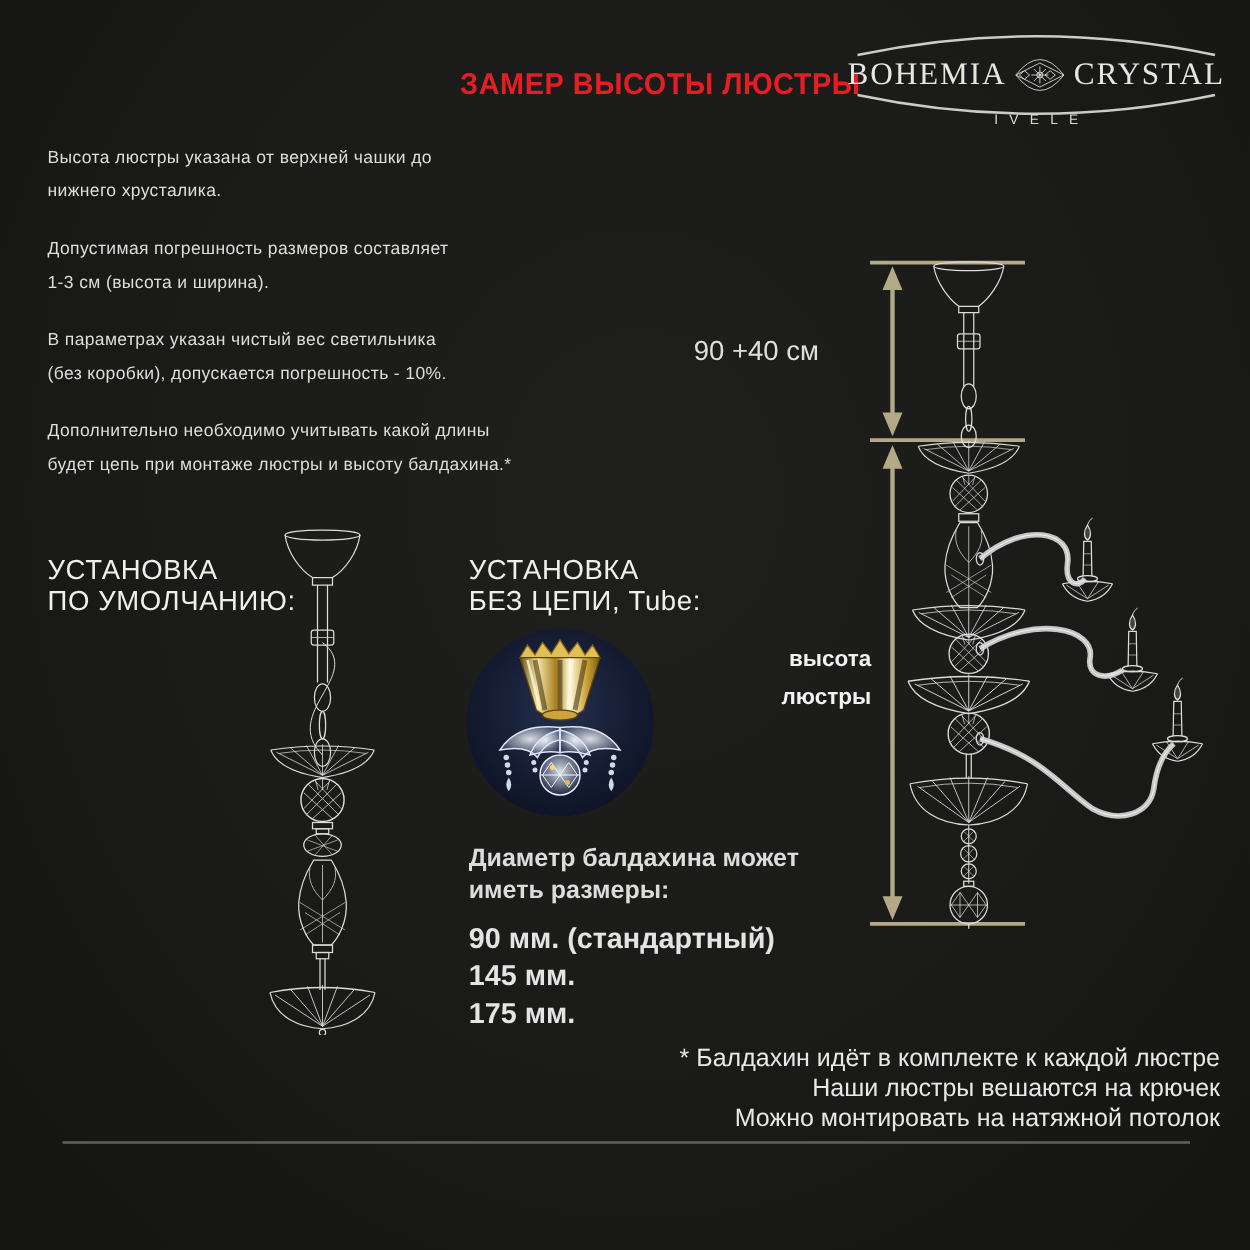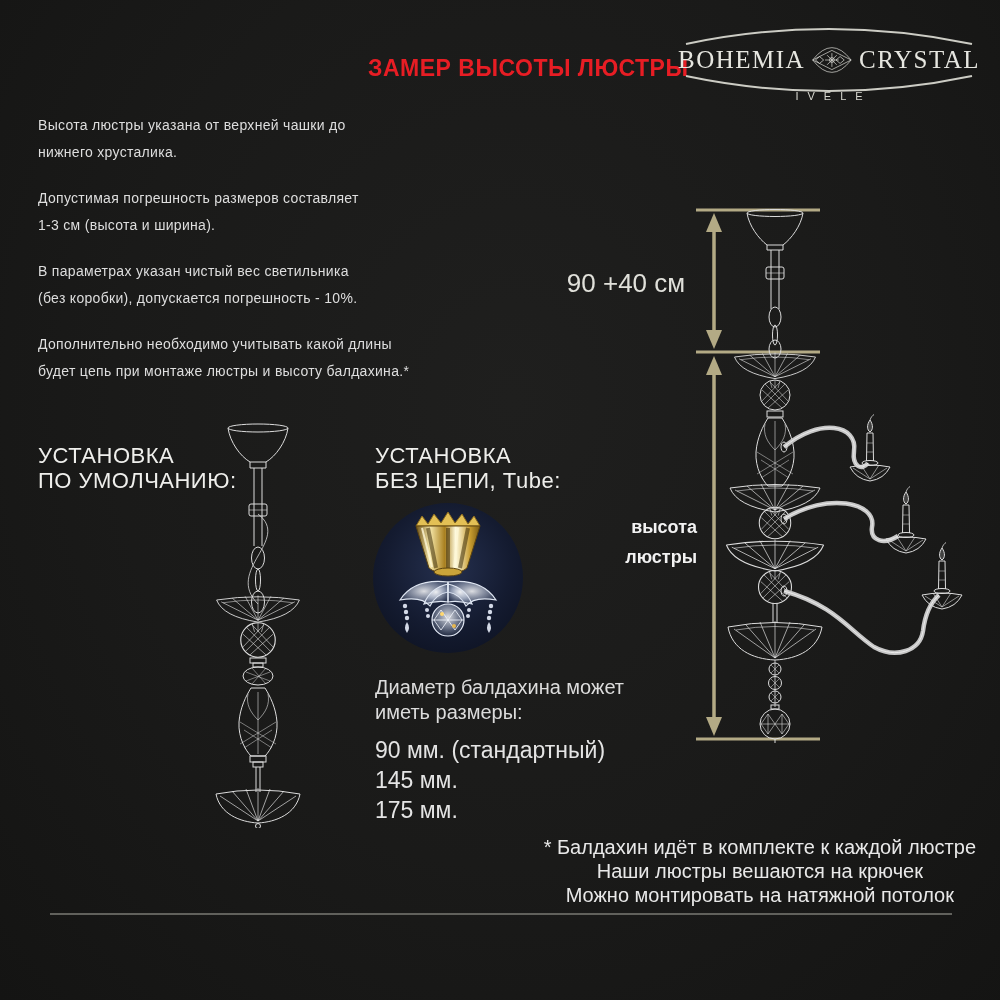--- a/index.html
+++ b/index.html
@@ -22,30 +22,30 @@
   .brand{font-family:"Liberation Serif", serif;font-size:25px;letter-spacing:1.5px;color:#e6e6e0;}
   .subbrand{position:absolute;top:72px;width:100%;text-align:center;font-size:11px;letter-spacing:9px;text-indent:9px;color:#d8d8d0;}
   
   .paras{left:38px;top:112px;width:600px;}
   .paras p{margin:0 0 19px 0;font-size:14px;line-height:27px;letter-spacing:.3px;color:#dedede;white-space:pre-line;}
   
   .sec-head{font-size:22px;line-height:25px;letter-spacing:.5px;color:#efefec;white-space:pre-line;}
   .head-default{left:38px;top:443px;}
   .head-nochain{left:375px;top:443px;}
   
-  .diam{left:375px;top:675px;width:290px;}
+  .diam{left:375px;top:675px;width:290px;font-weight:bold;}
   .diam .intro{font-size:20px;line-height:25px;color:#dcdcdc;white-space:pre-line;margin:0 0 10px 0;}
   .diam ul{list-style:none;margin:0;padding:0;}
   .diam li{font-size:23px;line-height:30px;color:#e4e4e4;}
   
-  .chain-label{left:555px;top:268px;width:142px;text-align:center;font-size:26px;color:#e0e0da;}
+  .chain-label{left:555px;top:268px;width:142px;text-align:left;font-size:22px;color:#e0e0da;}
   .height-label{left:575px;top:512px;width:122px;text-align:right;font-size:18px;font-weight:bold;line-height:30px;color:#f2f2f2;white-space:pre-line;}
   
   .footnotes{right:48px;top:836px;text-align:right;font-size:20px;line-height:23px;color:#e8e8e8;}
-  .footnotes div{margin-bottom:1px;text-align:center;}
+  .footnotes div{margin-bottom:1px;}
   .divider{left:50px;top:913px;width:902px;height:2px;background:#6e6e69;opacity:.85;}
   
   svg{display:block;}
   .line-art{stroke:#dcdcdc;fill:none;stroke-width:1;}
 </style>
 </head>
 <body>
 
 <div class="stage">
 

